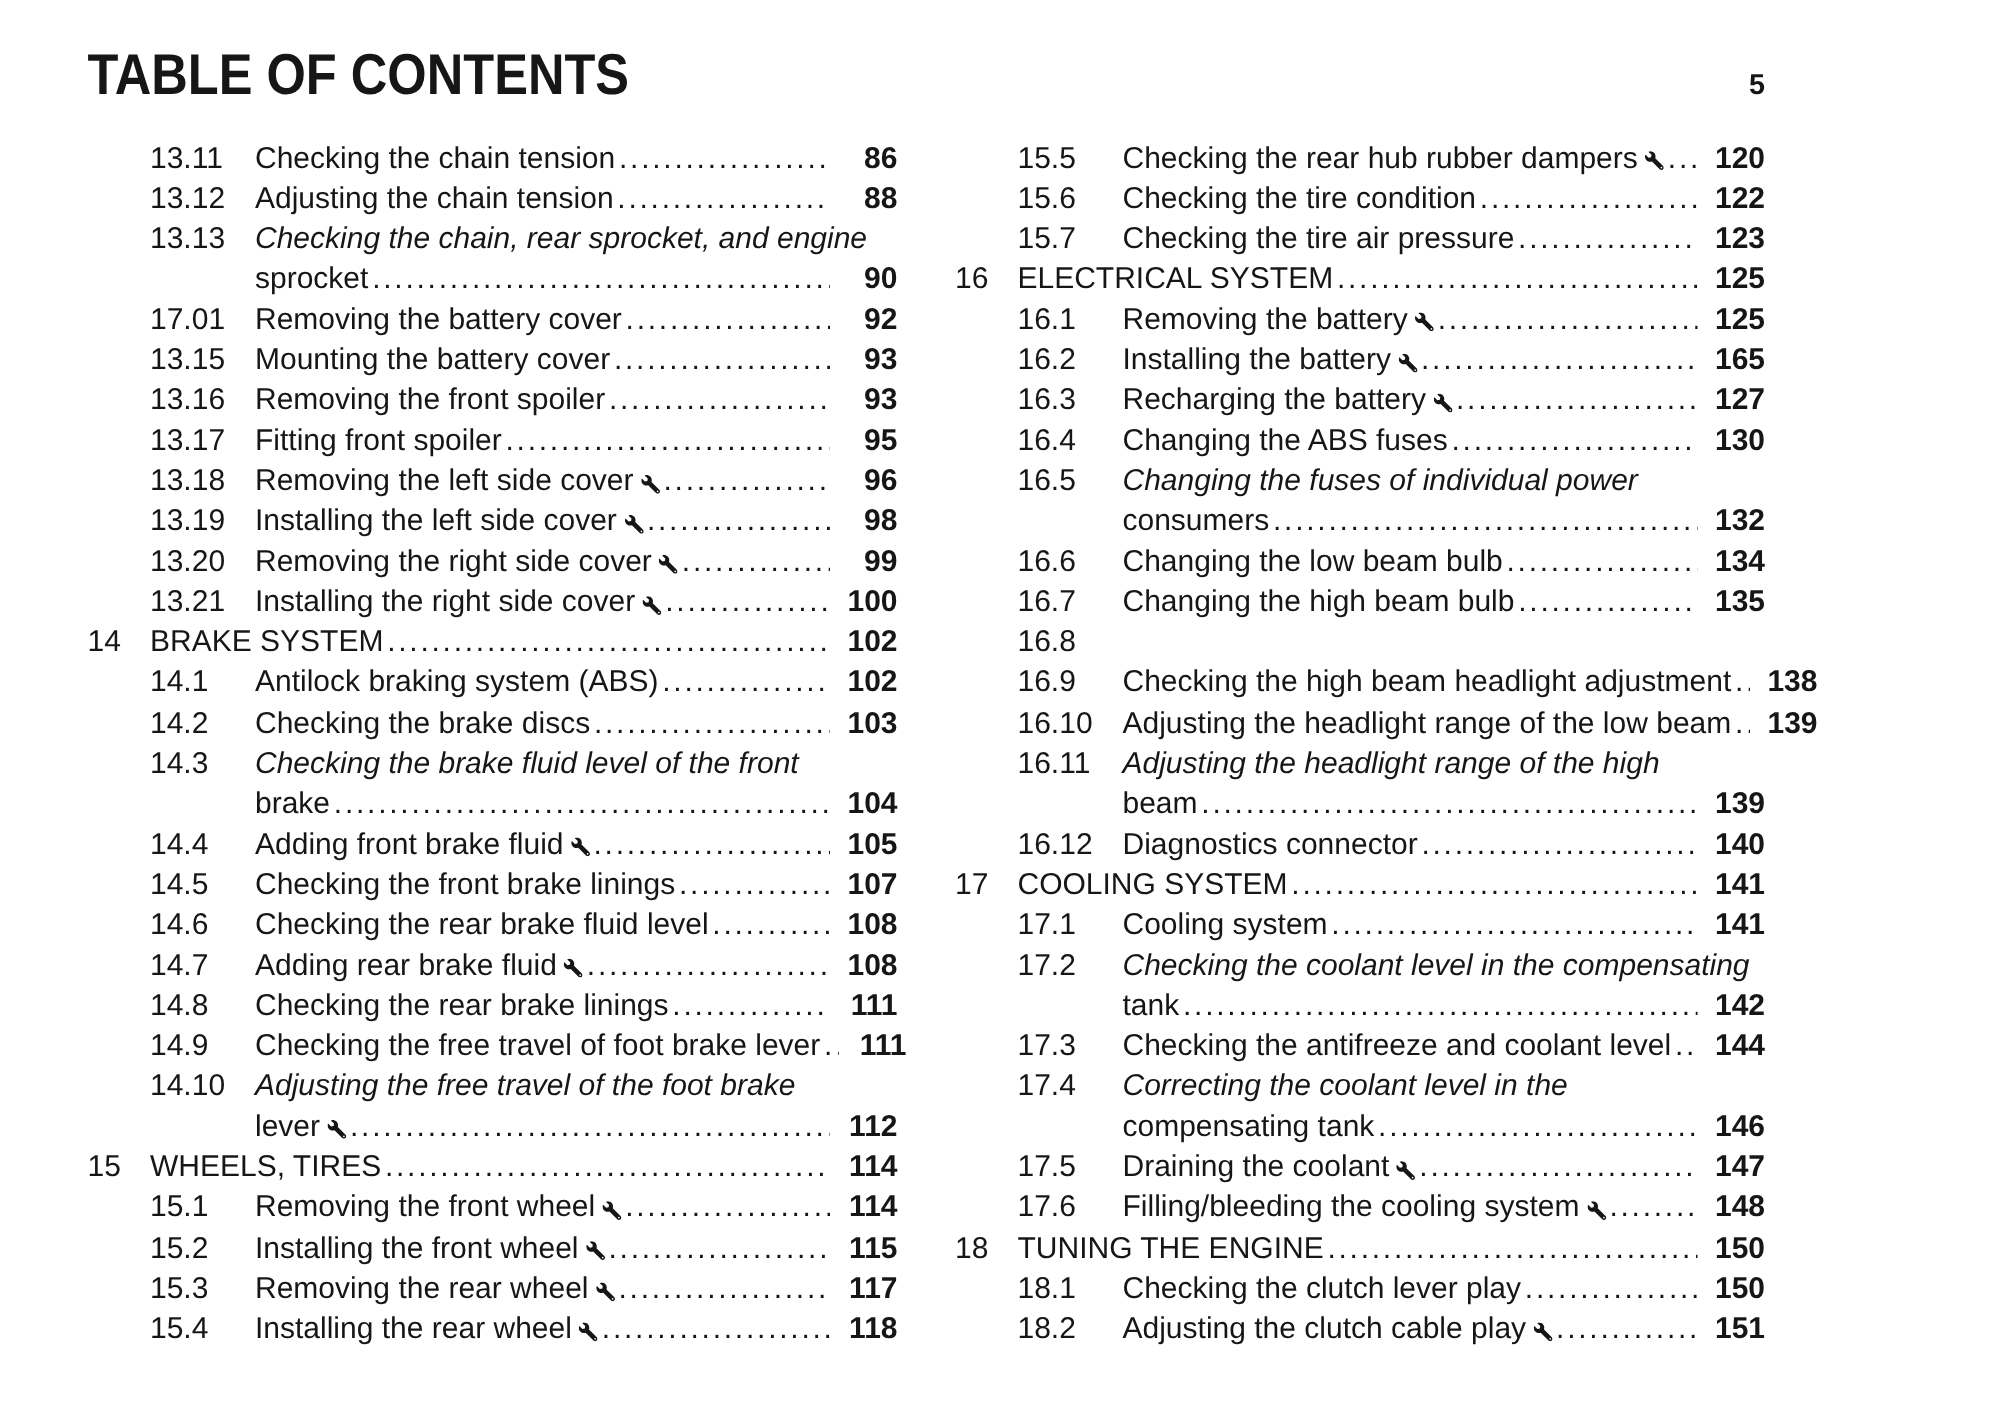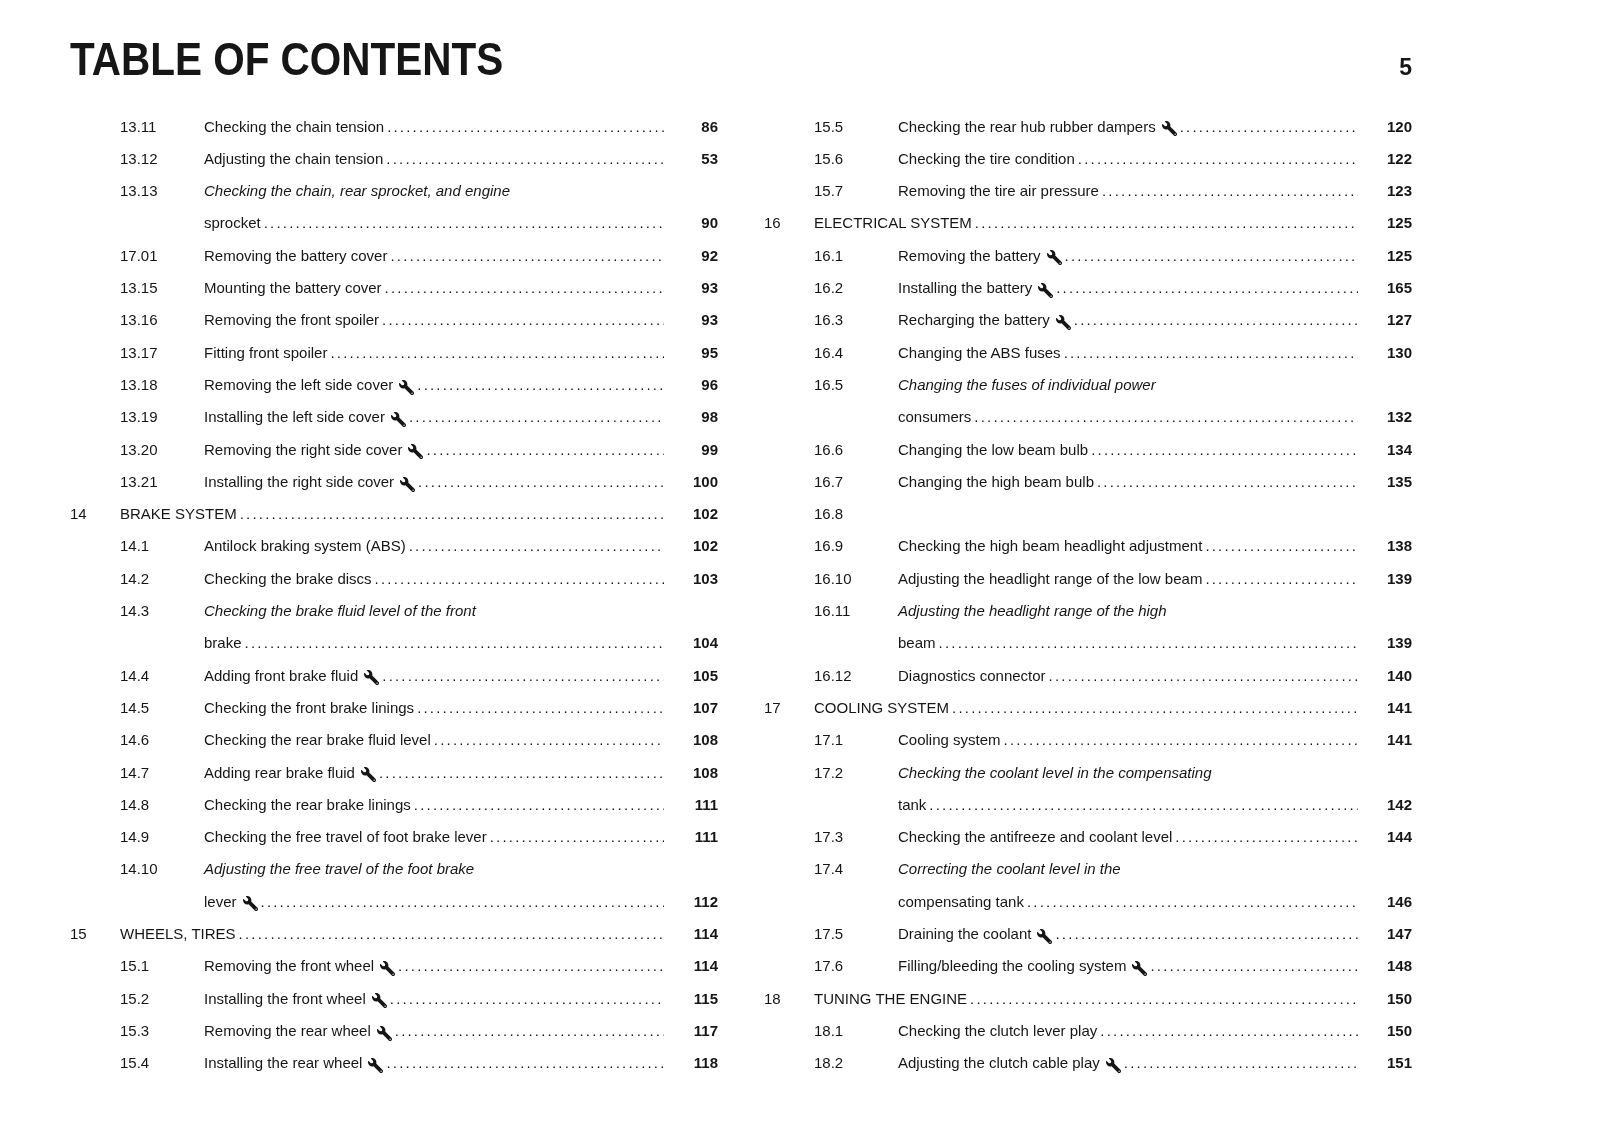--- a/index.html
+++ b/index.html
@@ -45,21 +45,21 @@
     gap: 46px;
     margin-top: 26px;
   }
   .toc-column {
     flex: 1 1 0;
     min-width: 0;
   }
   .toc-entry {
     display: flex;
     align-items: baseline;
-    font-size: 15px;
+    font-size: 24px;
     line-height: 32.3px;
   }
   .toc-entry.level-1 .toc-num {
     flex: none;
     width: 50px;
   }
   .toc-entry.level-2 {
     padding-left: 50px;
   }
   .toc-entry.level-2 .toc-num {
@@ -132,21 +132,21 @@
               <span class="toc-page">86</span>
             </span>
           </span>
         </div>
         <div class="toc-entry level-2">
           <span class="toc-num">13.12</span>
           <span class="toc-body">
             <span class="toc-lastline">
               <span class="toc-text">Adjusting the chain tension</span>
               <span class="toc-leader"></span>
-              <span class="toc-page">53</span>
+              <span class="toc-page">88</span>
             </span>
           </span>
         </div>
         <div class="toc-entry level-2">
           <span class="toc-num">13.13</span>
           <span class="toc-body">
             <span class="toc-contline">Checking the chain, rear sprocket, and engine</span>
             <span class="toc-lastline">
               <span class="toc-text">sprocket</span>
               <span class="toc-leader"></span>
@@ -451,21 +451,21 @@
               <span class="toc-text">Checking the tire condition</span>
               <span class="toc-leader"></span>
               <span class="toc-page">122</span>
             </span>
           </span>
         </div>
         <div class="toc-entry level-2">
           <span class="toc-num">15.7</span>
           <span class="toc-body">
             <span class="toc-lastline">
-              <span class="toc-text">Removing the tire air pressure</span>
+              <span class="toc-text">Checking the tire air pressure</span>
               <span class="toc-leader"></span>
               <span class="toc-page">123</span>
             </span>
           </span>
         </div>
         <div class="toc-entry level-1">
           <span class="toc-num">16</span>
           <span class="toc-body">
             <span class="toc-lastline">
               <span class="toc-text">ELECTRICAL SYSTEM</span>

